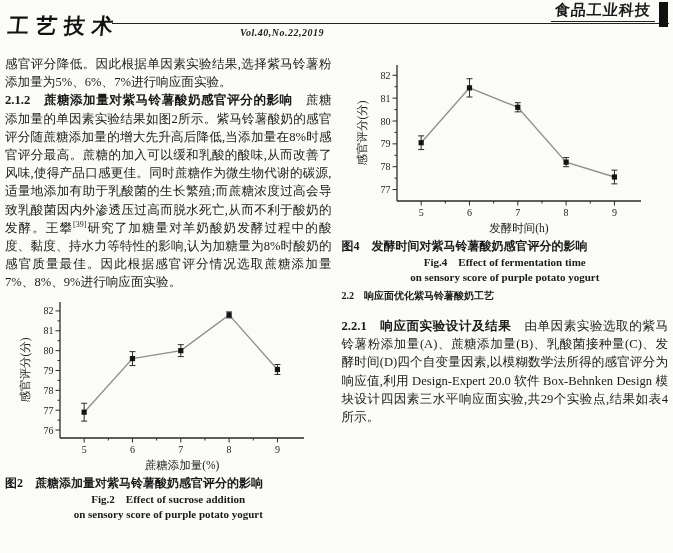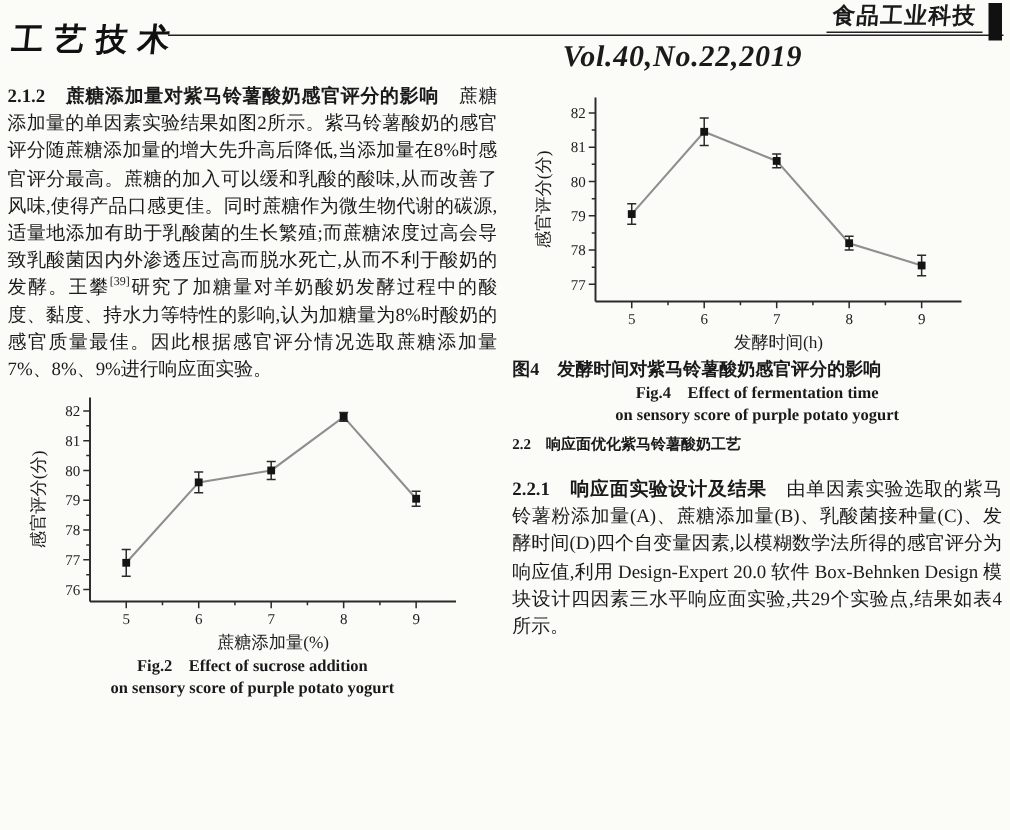--- a/index.html
+++ b/index.html
@@ -12,22 +12,22 @@
   .header{position:absolute;left:0;top:0;width:673px;height:52px;}
   .col-head{
     position:absolute;left:8px;top:12px;font-size:21px;font-weight:700;
     letter-spacing:7px;transform:skewX(-6deg);color:#111;
   }
   .header-rule{position:absolute;left:112px;right:4px;top:23px;height:0;border-top:1.6px solid #222;}
   .logo-box{position:absolute;right:18px;top:1px;padding:0 4px 1px 4px;border-bottom:1.4px solid #222;}
   .logo-text{font-size:15px;font-weight:700;transform:skewX(-5deg);display:inline-block;letter-spacing:1px;}
   .logo-bar{position:absolute;right:5px;top:2px;width:9px;height:25px;background:#111;}
   .issue-line{
-    position:absolute;left:240px;top:27px;width:430px;text-align:center;
-    font-size:20px;font-style:italic;font-weight:600;letter-spacing:.5px;
+    position:absolute;left:240px;top:27px;width:430px;text-align:left;
+    font-size:10px;font-style:italic;font-weight:600;letter-spacing:.5px;
   }
   
   .columns{position:absolute;left:5px;top:55px;width:663px;display:flex;gap:10px;}
   .col{width:327px;}
   p{margin:0;font-size:12.6px;line-height:18.2px;text-align:justify;}
   .b{font-weight:700;}
   sup.cite{font-size:8px;line-height:0;}
   
   .figure{text-align:center;margin-top:2px;}
   svg.chart{display:block;margin:0 auto;}
@@ -46,20 +46,23 @@
   <div class="logo-box">
     <span class="logo-text">食品工业科技</span>
   </div>
   <div class="logo-bar"></div>
   <div class="issue-line">Vol.40,No.22,2019</div>
 </div>
 
 <div class="columns">
 
   <div class="col">
+    <p>
+      <span>感官评分降低。因此根据单因素实验结果,选择紫马铃薯粉添加量为5%、6%、7%进行响应面实验。</span>
+    </p>
     <p>
       <span class="b">2.1.2　蔗糖添加量对紫马铃薯酸奶感官评分的影响</span><span>　蔗糖添加量的单因素实验结果如图2所示。紫马铃薯酸奶的感官评分随蔗糖添加量的增大先升高后降低,当添加量在8%时感官评分最高。蔗糖的加入可以缓和乳酸的酸味,从而改善了风味,使得产品口感更佳。同时蔗糖作为微生物代谢的碳源,适量地添加有助于乳酸菌的生长繁殖;而蔗糖浓度过高会导致乳酸菌因内外渗透压过高而脱水死亡,从而不利于酸奶的发酵。王攀</span><sup class="cite">[39]</sup><span>研究了加糖量对羊奶酸奶发酵过程中的酸度、黏度、持水力等特性的影响,认为加糖量为8%时酸奶的感官质量最佳。因此根据感官评分情况选取蔗糖添加量7%、8%、9%进行响应面实验。</span>
     </p>
     <div class="figure">
       <svg class="chart" width="300" height="180" viewBox="0 0 300 180">
           <line x1="42" y1="8" x2="42" y2="144" stroke="#2a2a2a" stroke-width="1.3"></line>
           <line x1="42" y1="144" x2="286" y2="144" stroke="#2a2a2a" stroke-width="1.3"></line>
           <line x1="37.5" y1="136.05839416058384" x2="42" y2="136.05839416058384" stroke="#2a2a2a" stroke-width="1"></line>
           <text x="35.5" y="139.55839416058384" text-anchor="end" class="tick">76</text>
           <line x1="37.5" y1="116.20437956204373" x2="42" y2="116.20437956204373" stroke="#2a2a2a" stroke-width="1"></line>
@@ -111,20 +114,21 @@
           <line x1="208.1089108910891" y1="17.92700729927006" x2="214.1089108910891" y2="17.92700729927006" stroke="#2a2a2a" stroke-width="1"></line>
           <line x1="208.1089108910891" y1="23.88321167883232" x2="214.1089108910891" y2="23.88321167883232" stroke="#2a2a2a" stroke-width="1"></line>
           <rect x="208.5089108910891" y="18.30510948905119" width="5.2" height="5.2" fill="#141414"></rect>
           <line x1="259.4257425742574" y1="70.5401459854015" x2="259.4257425742574" y2="80.46715328467155" stroke="#2a2a2a" stroke-width="1"></line>
           <line x1="256.4257425742574" y1="70.5401459854015" x2="262.4257425742574" y2="70.5401459854015" stroke="#2a2a2a" stroke-width="1"></line>
           <line x1="256.4257425742574" y1="80.46715328467155" x2="262.4257425742574" y2="80.46715328467155" stroke="#2a2a2a" stroke-width="1"></line>
           <rect x="256.8257425742574" y="72.90364963503653" width="5.2" height="5.2" fill="#141414"></rect>
           <text x="164" y="175" text-anchor="middle" class="axlab">蔗糖添加量(%)</text>
           <text transform="translate(11,76) rotate(-90)" text-anchor="middle" class="axlab">感官评分(分)</text>
         </svg>
+      <div class="cap-zh">图2　蔗糖添加量对紫马铃薯酸奶感官评分的影响</div>
       <div class="cap-en">Fig.2　Effect of sucrose addition</div>
       <div class="cap-en">on sensory score of purple potato yogurt</div>
     </div>
   </div>
 
   <div class="col">
     <div class="figure">
       <svg class="chart" width="300" height="180" viewBox="0 0 300 180">
           <line x1="42" y1="8" x2="42" y2="144" stroke="#2a2a2a" stroke-width="1.3"></line>
           <line x1="42" y1="144" x2="286" y2="144" stroke="#2a2a2a" stroke-width="1.3"></line>

